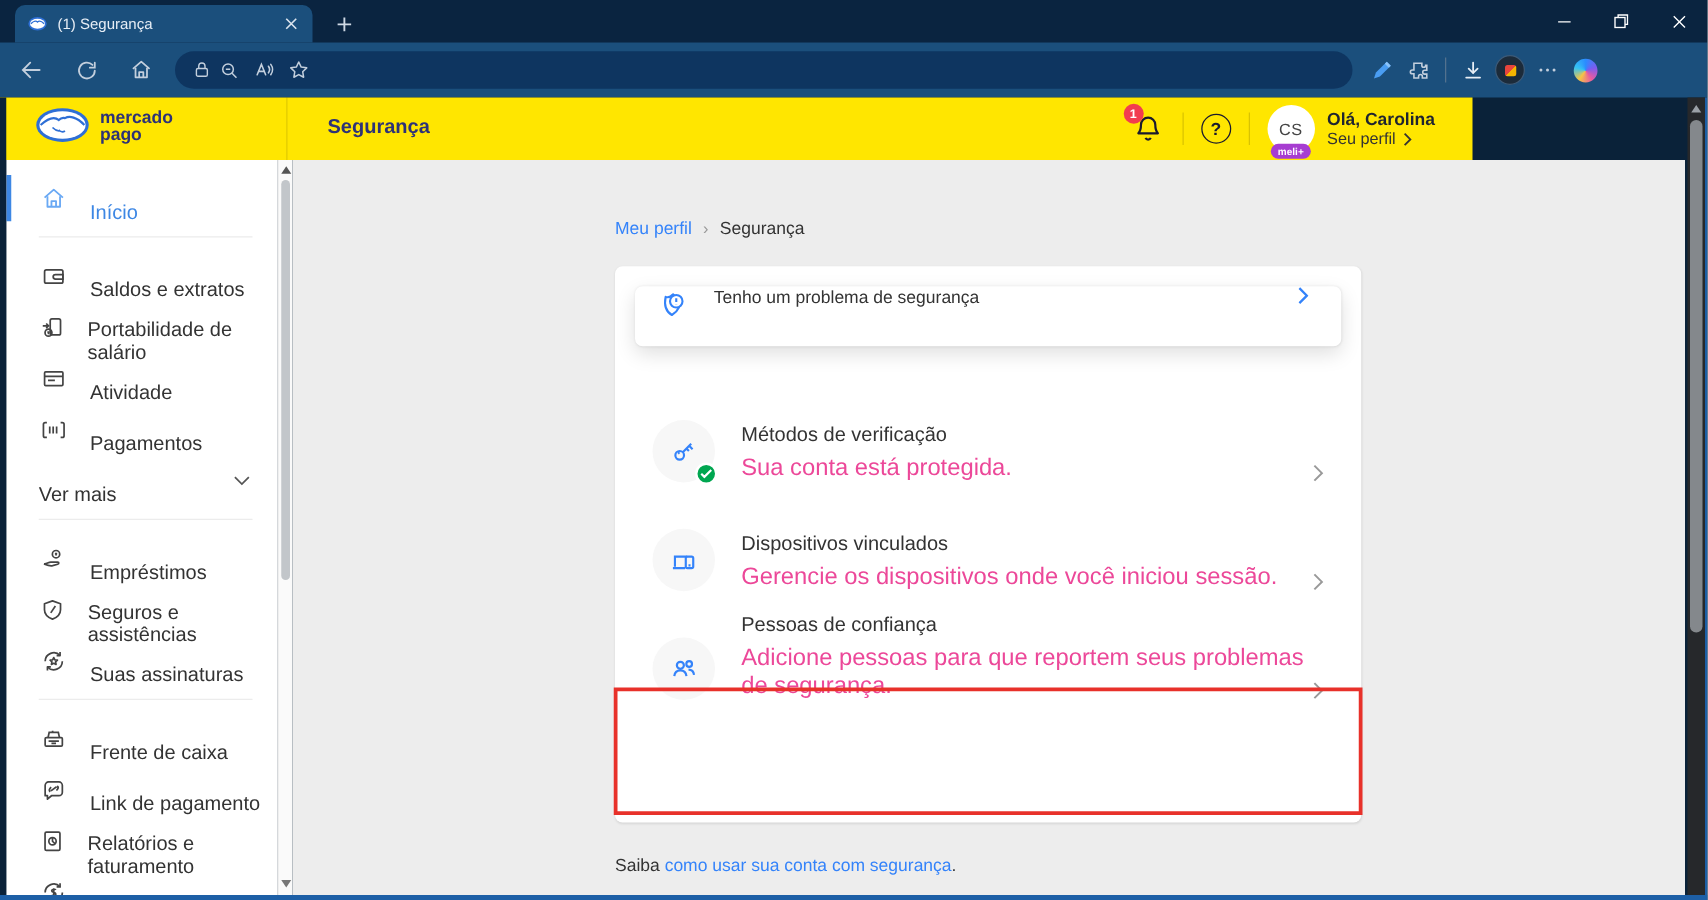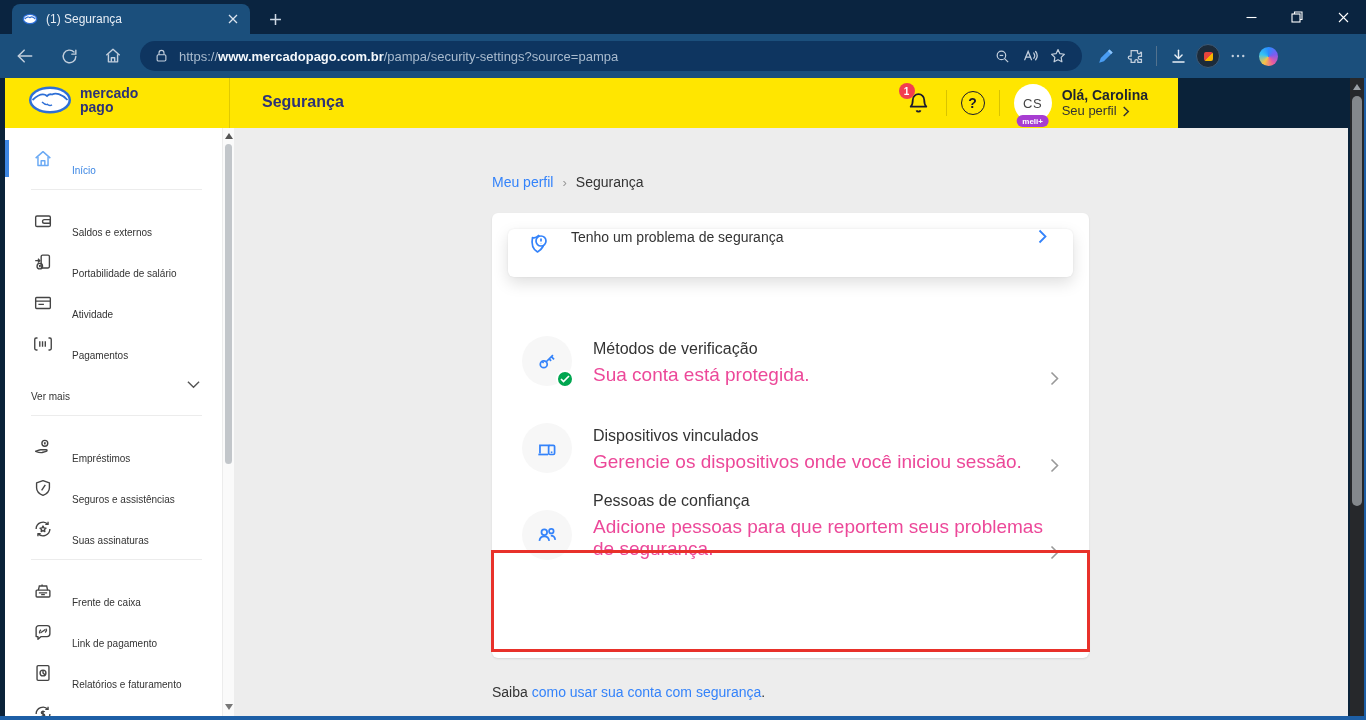--- a/index.html
+++ b/index.html
@@ -56,21 +56,21 @@
   #greet .g2 { font-size:13px; color:#33333; color:#333; display:flex; align-items:center; gap:5px; }
 
   
   #edge-left { position:absolute; left:0; top:78px; width:5px; height:638px; background:#0a2239; z-index:40; }
   #edge-bottom { position:absolute; left:0; top:716px; width:1366px; height:4px; background:#1d5fa6; z-index:50; }
   #edge-right { position:absolute; right:0; top:78px; width:2px; height:642px; background:#1d5fa6; z-index:45; }
 
   
   #sidebar { position:absolute; left:5px; top:128px; width:217px; height:588px; background:#fff; padding-top:10px; overflow:hidden; }
   .side-item { position:relative; height:41px; display:flex; align-items:center; padding-left:26px; gap:17px; cursor:pointer; }
-  .side-item .lbl { font-size:10px; color:#333;margin-top:24px; }
+  .side-item .lbl { font-size:16px; color:#333;margin-top:24px; }
   .side-item.active .lbl { color:#3d87e4; }
   .side-item.active::before { content:""; position:absolute; left:0; top:2px; bottom:2px; width:4px; background:#3d87e4; }
   .side-div { height:1px; background:#ececec; margin:10px 20px 10px 26px; }
   .vermais { justify-content:flex-start; padding-left:26px; }
   .vermais .chev { margin-left:auto; margin-right:22px; }
   .sicon { width:24px; display:flex; justify-content:center; }
 
   #side-scroll { position:absolute; left:222px; top:128px; width:12px; height:588px; background:#fafafa; border-left:1px solid #ececec; }
   .tri-up { width:0; height:0; border-left:4px solid transparent; border-right:4px solid transparent; border-bottom:6px solid #555; margin:5px auto 0; }
   .tri-down { width:0; height:0; border-left:4px solid transparent; border-right:4px solid transparent; border-top:6px solid #777; margin:0 auto; position:absolute; bottom:6px; left:2px; }
@@ -177,21 +177,20 @@
       </svg>
   </div>
 
   <div id="urlbar">
     <span>
       <svg width="15" height="16" viewBox="0 0 24 24" fill="none" stroke="#c3cfdd" stroke-width="1.8">
           <rect x="5" y="10" width="14" height="10" rx="2"></rect>
           <path d="M8 10V7a4 4 0 0 1 8 0v3"></path>
         </svg>
     </span>
-    <span id="url-text"><span>https://</span><b>www.mercadopago.com.br</b><span>/pampa/security-settings?source=pampa</span></span>
     <span class="pill-ic">
       <svg width="17" height="17" viewBox="0 0 24 24" fill="none" stroke="#c3cfdd" stroke-width="1.7">
           <circle cx="10.5" cy="10.5" r="6"></circle>
           <path d="M15 15l5 5"></path>
           <path d="M8 10.5h5"></path>
         </svg>
     </span>
     <span class="pill-ic">
       <svg width="18" height="18" viewBox="0 0 24 24" fill="none" stroke="#c3cfdd" stroke-width="1.7" stroke-linecap="round">
           <path d="M5 17L9.5 6l4.5 11"></path>
@@ -307,21 +306,21 @@
   </div>
   <div class="side-div"></div>
 
   <div class="side-item">
     <span class="sicon">
       <svg width="22" height="22" viewBox="0 0 24 24" fill="none" stroke="#444" stroke-width="1.5">
           <rect x="4" y="6.5" width="16" height="11.5" rx="1.5"></rect>
           <path d="M13.5 10.5h6.5v4h-6.5a2 2 0 0 1 0-4z"></path>
         </svg>
     </span>
-    <span class="lbl">Saldos e externos</span>
+    <span class="lbl">Saldos e extratos</span>
   </div>
   <div class="side-item">
     <span class="sicon">
       <svg width="22" height="22" viewBox="0 0 24 24" fill="none" stroke="#444" stroke-width="1.5">
           <rect x="10" y="4.5" width="9" height="14" rx="1.5"></rect>
           <path d="M3.5 10.5h5M6.5 8.5l2 2-2 2"></path>
           <circle cx="8.5" cy="16.5" r="3"></circle>
           <path d="M8.5 15.2v2.6M7.5 16h2"></path>
         </svg>
     </span>

